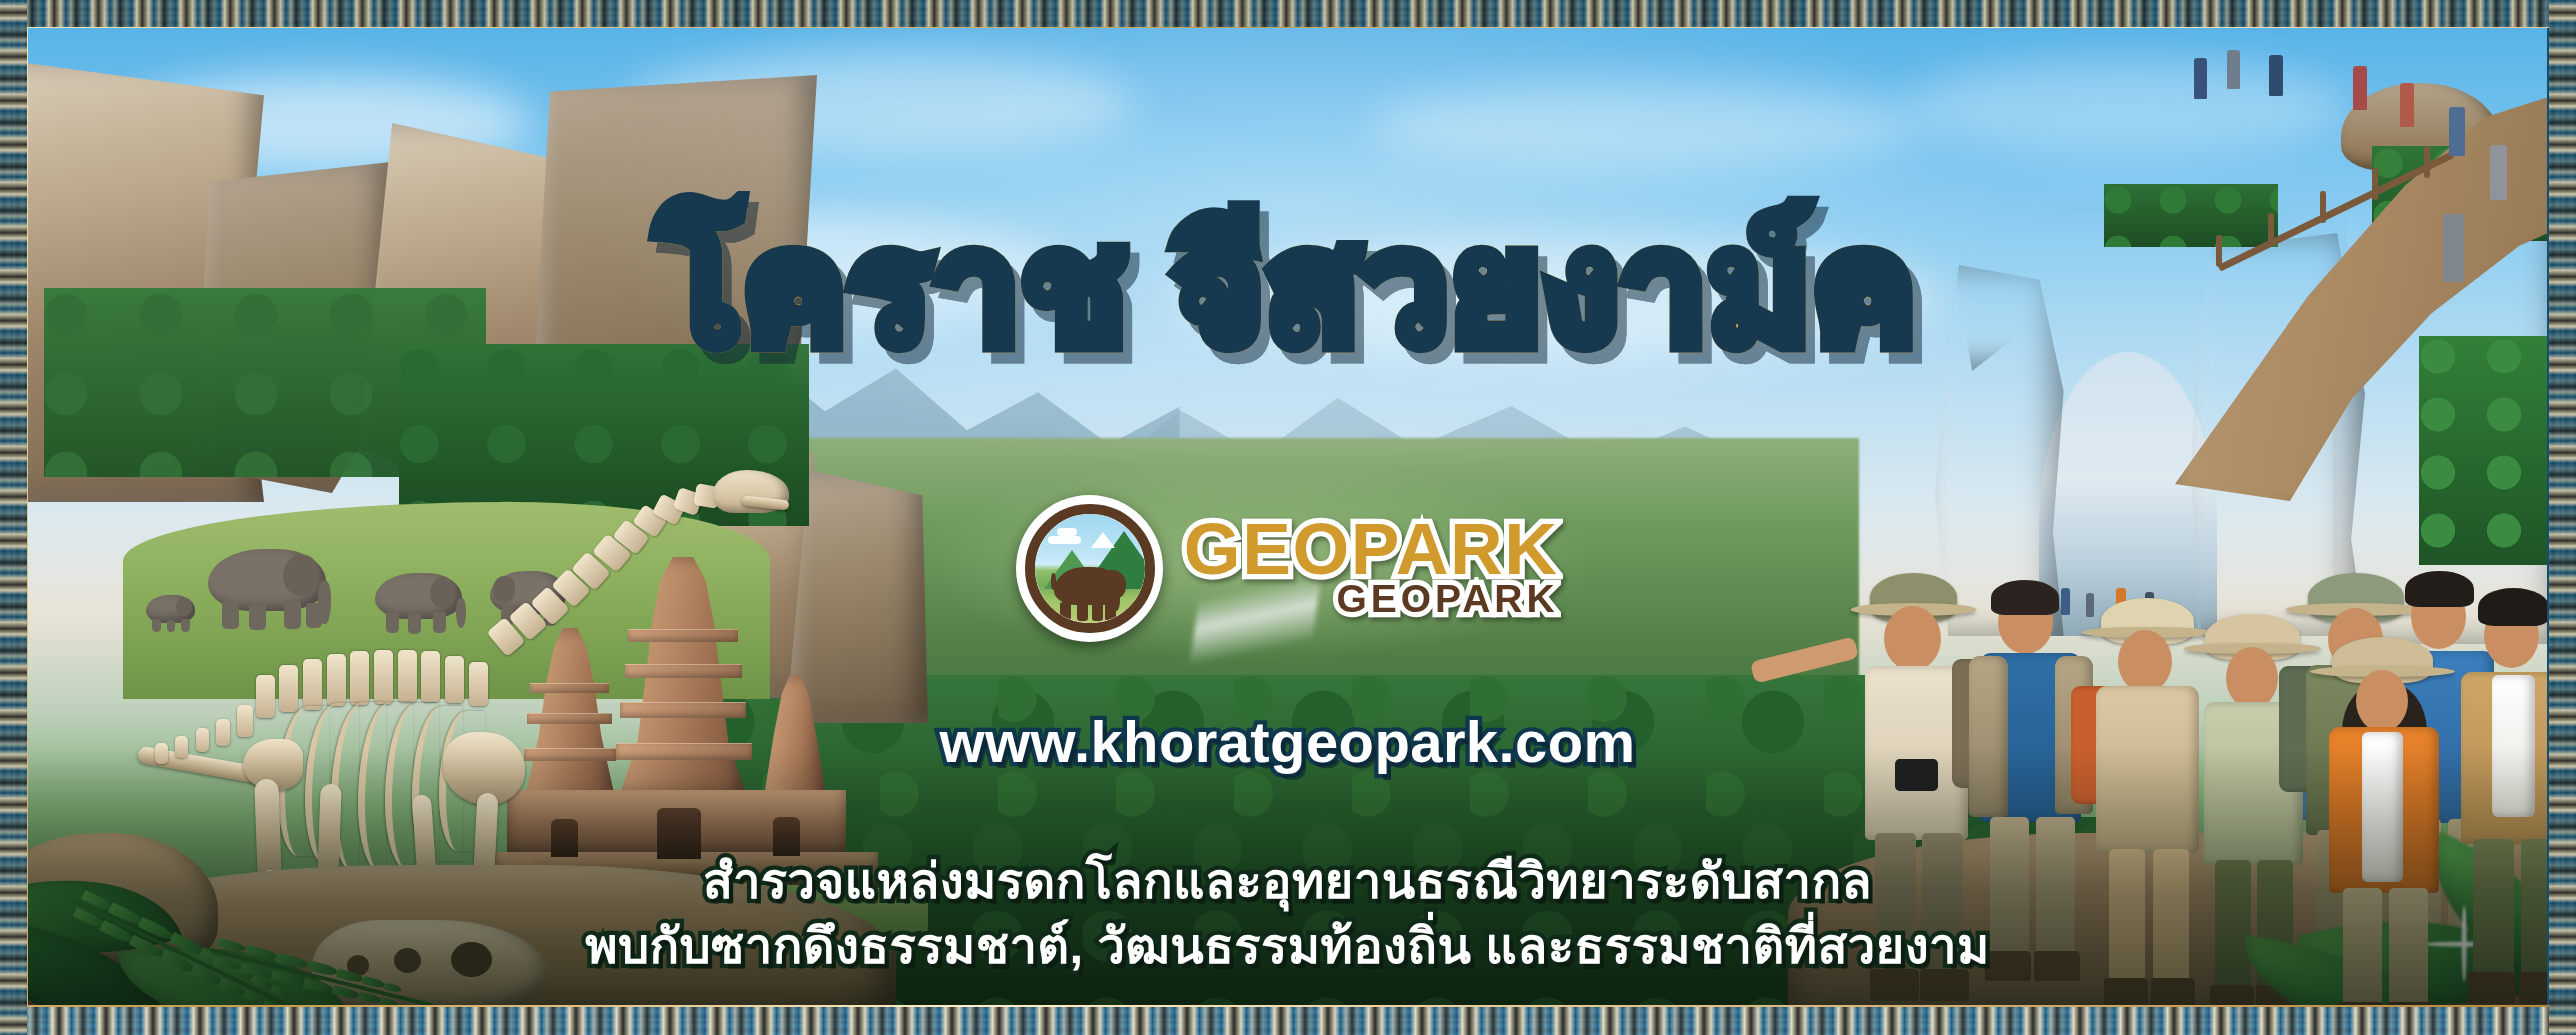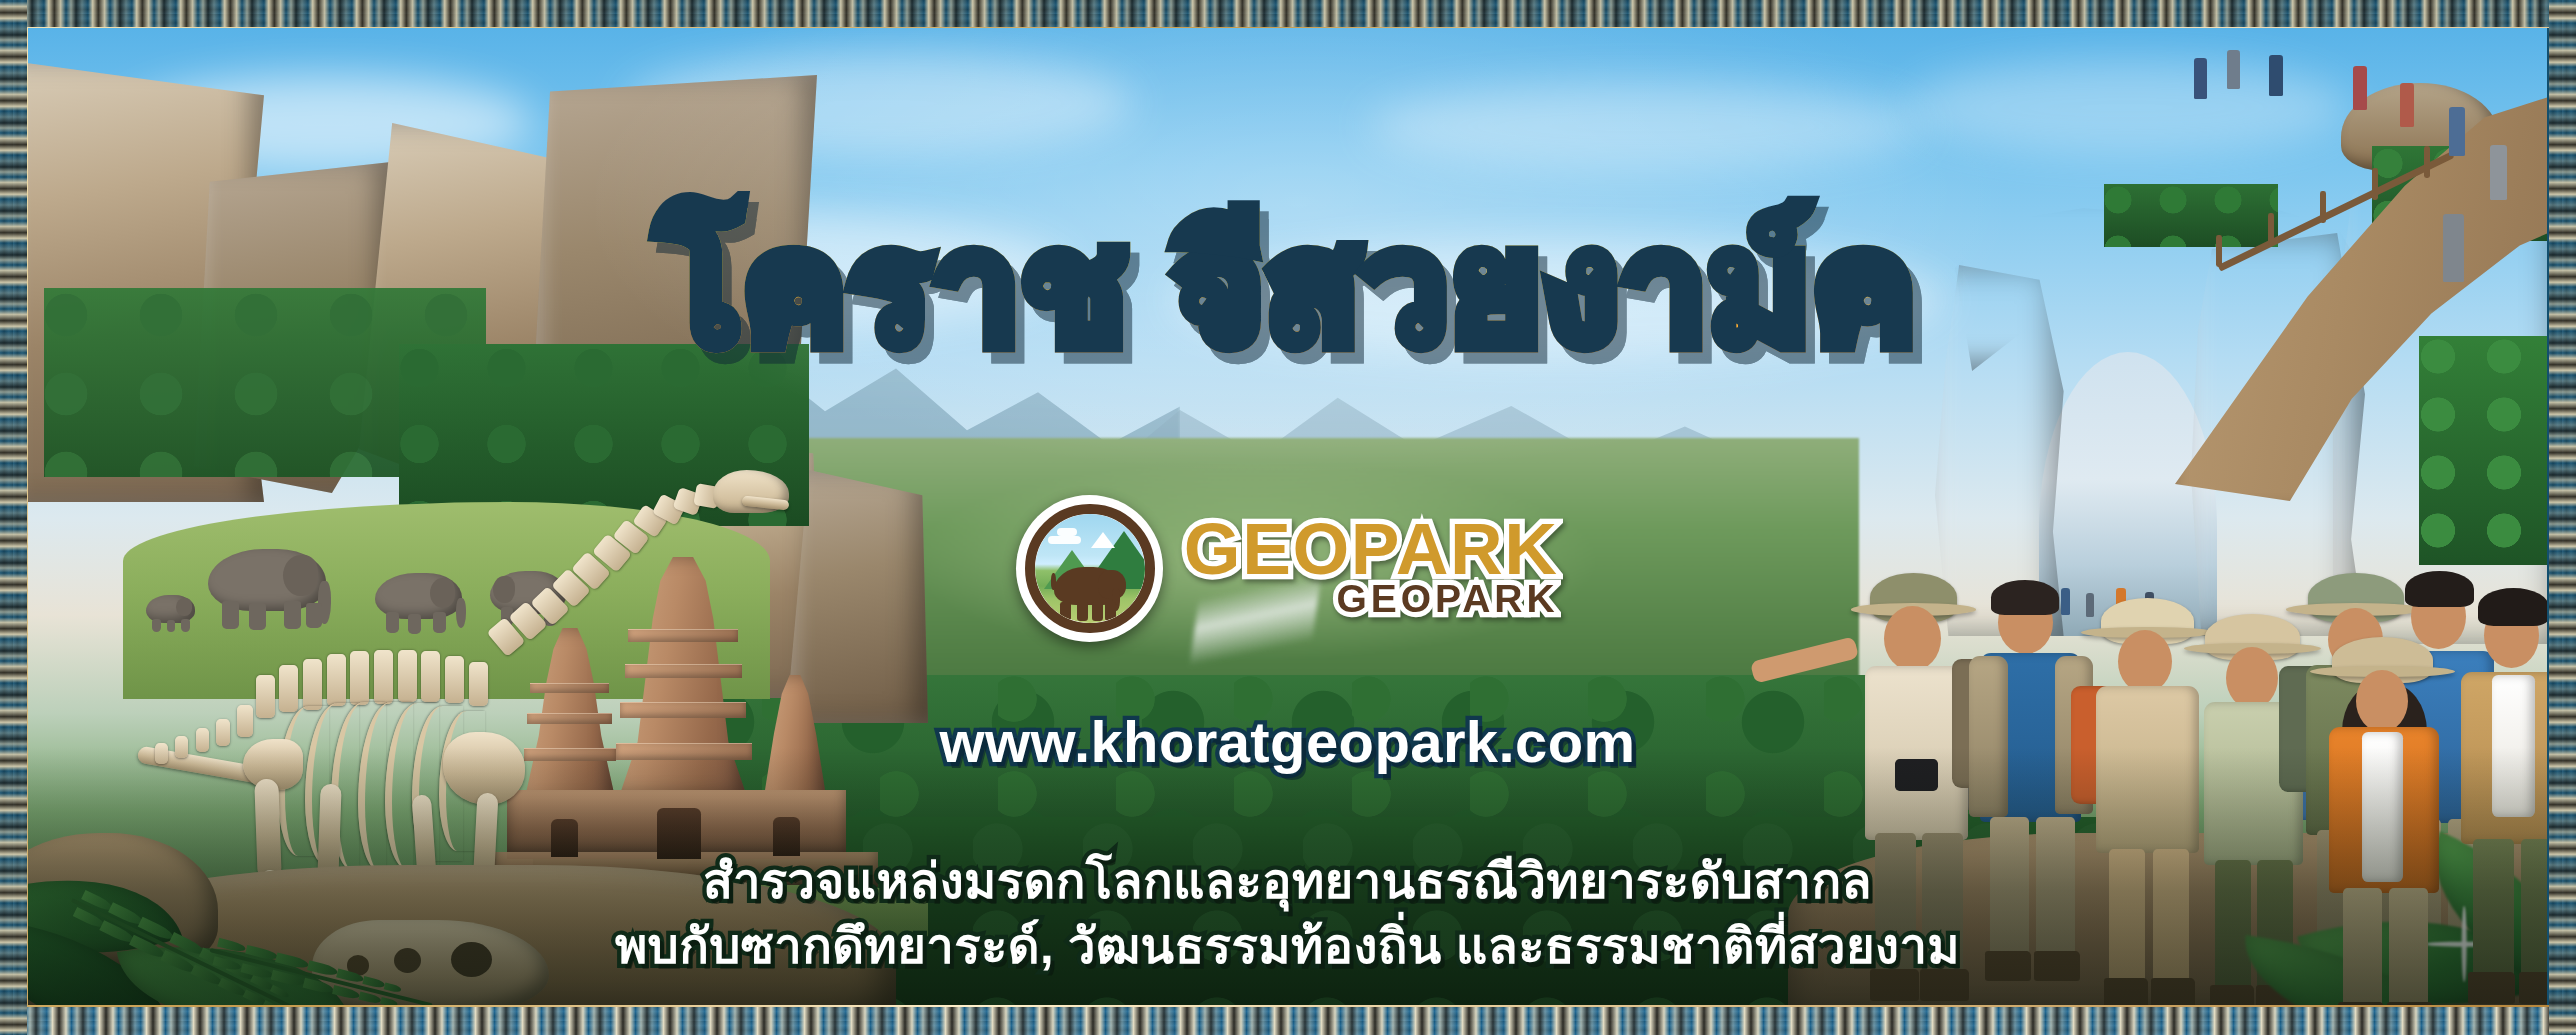--- a/index.html
+++ b/index.html
@@ -864,21 +864,21 @@
         <div class="logo-words">
           <span class="logo-geopark">GEOPARK</span>
           <span class="logo-thailand">GEOPARK</span>
         </div>
       </div>
 
       <div class="website">www.khoratgeopark.com</div>
 
       <div class="footer-lines">
         <div class="footer-line">สำรวจแหล่งมรดกโลกและอุทยานธรณีวิทยาระดับสากล</div>
-        <div class="footer-line">พบกับซากดึทยาระด์, วัฒนธรรมท้องถิ่น และธรรมชาติที่สวยงาม</div>
+        <div class="footer-line">พบกับซากดึงธรรมชาต์, วัฒนธรรมท้องถิ่น และธรรมชาติที่สวยงาม</div>
       </div>
 
     </div>
   </div>
 
   <div class="gold-rule"></div>
   <div class="frame-top"></div>
   <div class="frame-bottom"></div>
   <div class="frame-left"></div>
   <div class="frame-right"></div>

